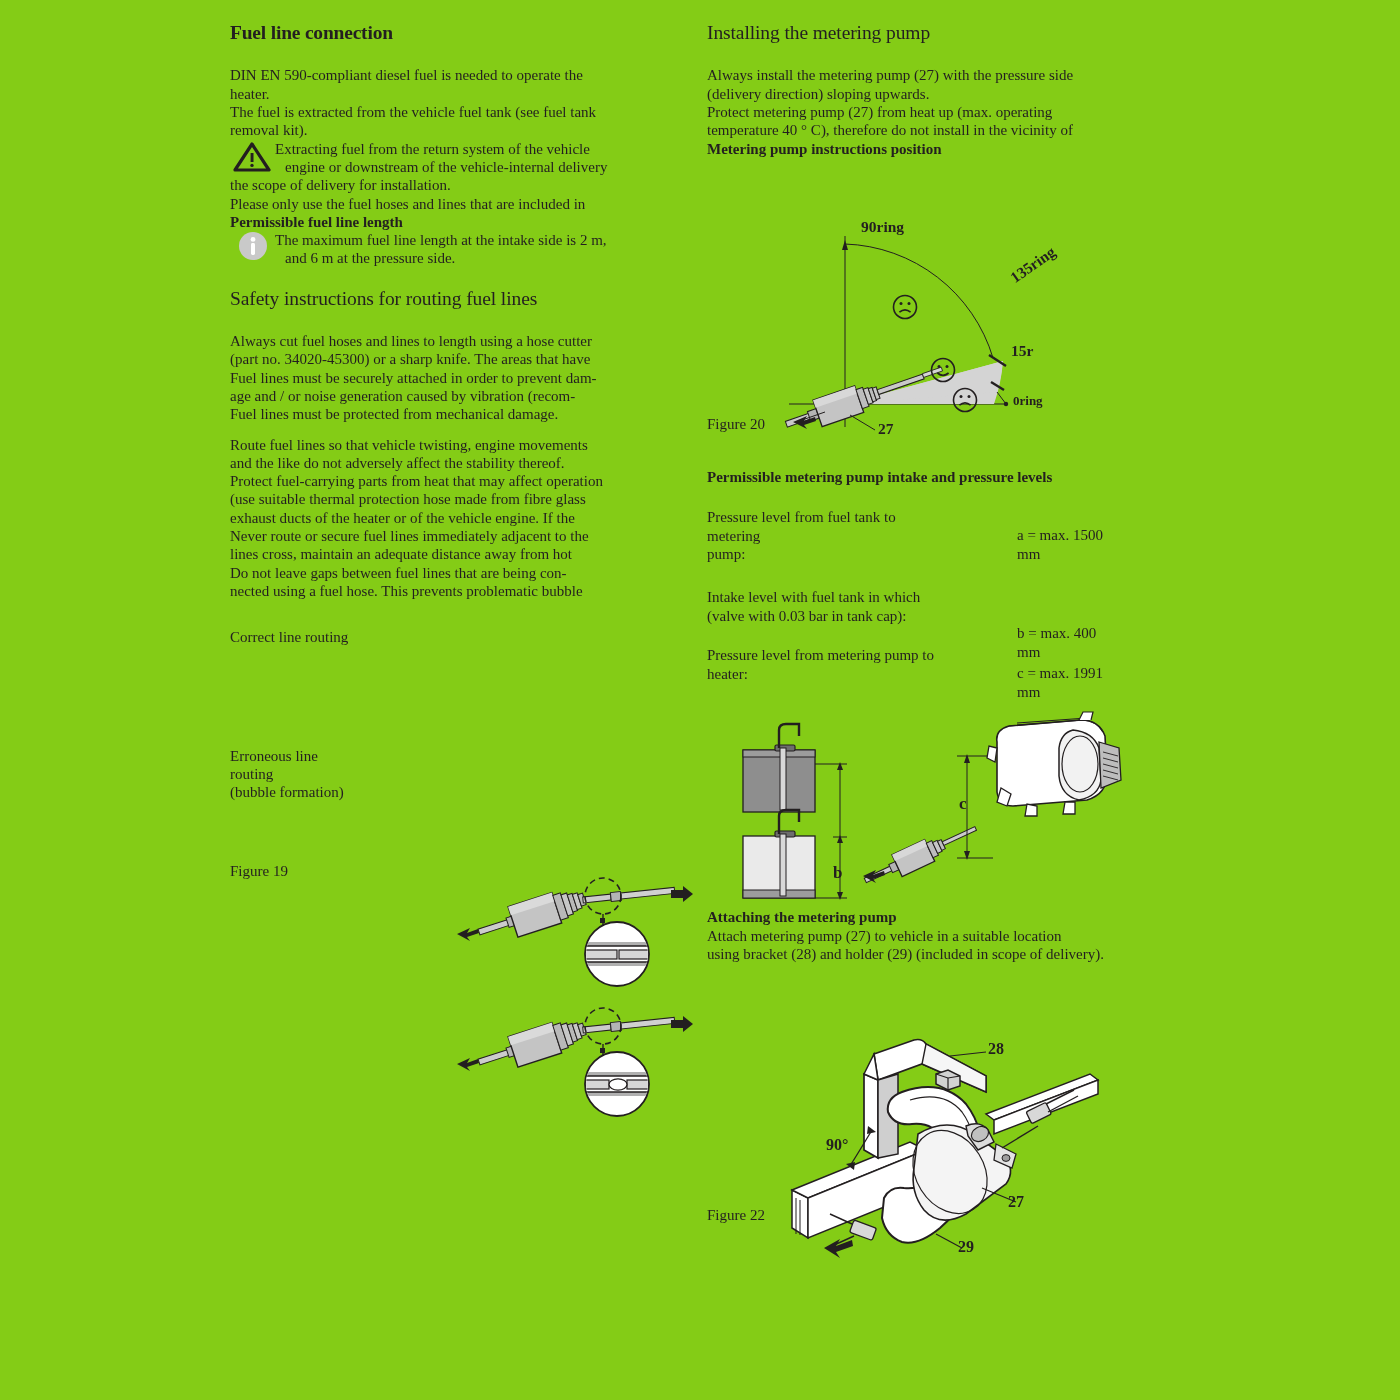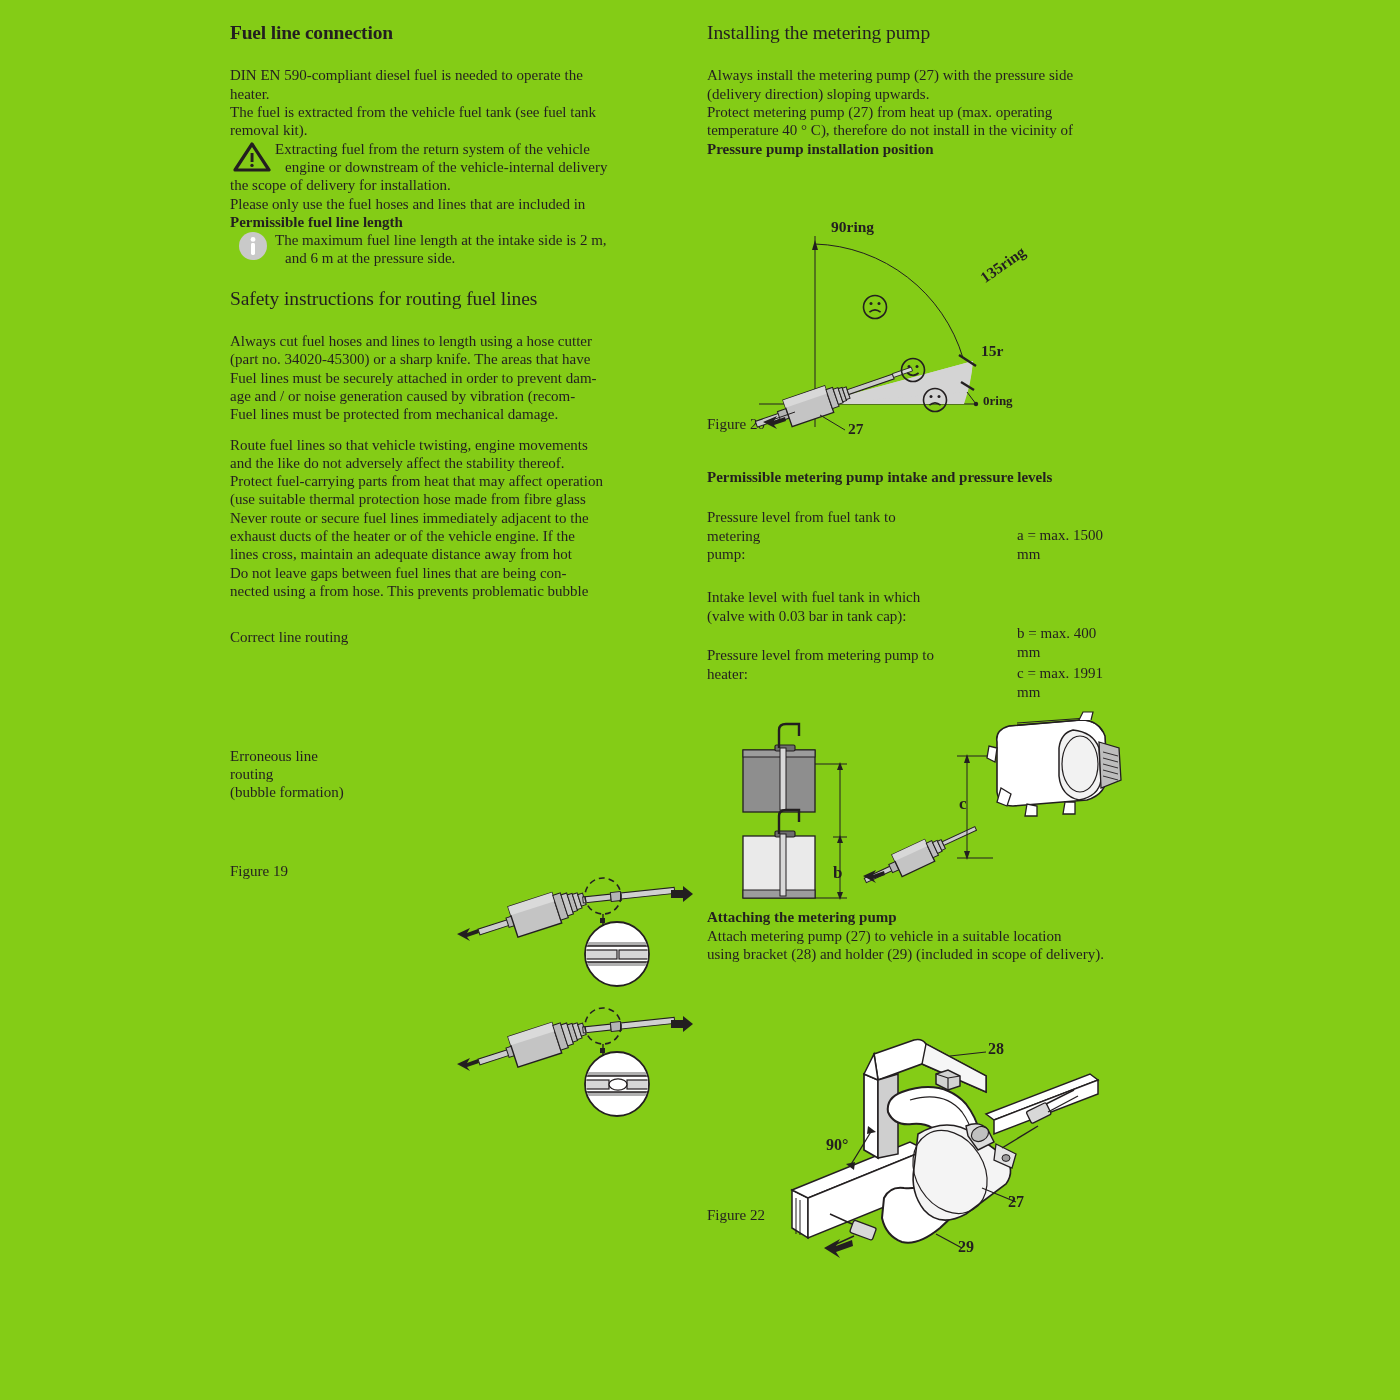--- a/index.html
+++ b/index.html
@@ -100,21 +100,21 @@
     position: absolute;
     left: 0;
     width: 300px;
   }
   .lv-val {
     position: absolute;
     left: 310px;
     width: 190px;
   }
 
-  .fig20-wrap { position: absolute; left: 745px; top: 222px; width: 340px; height: 220px; }
+  .fig20-wrap { position: absolute; left: 775px; top: 222px; width: 340px; height: 220px; }
   .fig21-wrap { position: absolute; left: 735px; top: 718px; width: 390px; height: 205px; }
   .fig22-wrap { position: absolute; left: 790px; top: 1038px; width: 310px; height: 240px; }
   .fig19a-wrap { position: absolute; left: 455px; top: 876px; width: 245px; height: 115px; }
   .fig19b-wrap { position: absolute; left: 455px; top: 1006px; width: 245px; height: 115px; }
 
   svg { display: block; overflow: visible; }
 </style>
 </head>
 <body>
 
@@ -166,25 +166,25 @@
     <p class="body">Fuel lines must be securely attached in order to prevent dam-</p>
     <p class="body">age and / or noise generation caused by vibration (recom-</p>
     <p class="body">Fuel lines must be protected from mechanical damage.</p>
 
     <div class="spacer-sm"></div>
 
     <p class="body">Route fuel lines so that vehicle twisting, engine movements</p>
     <p class="body">and the like do not adversely affect the stability thereof.</p>
     <p class="body">Protect fuel-carrying parts from heat that may affect operation</p>
     <p class="body">(use suitable thermal protection hose made from fibre glass</p>
+    <p class="body">exhaust ducts of the heater or of the vehicle engine. If the</p>
     <p class="body">Never route or secure fuel lines immediately adjacent to the</p>
-    <p class="body">exhaust ducts of the heater or of the vehicle engine. If the</p>
     <p class="body">lines cross, maintain an adequate distance away from hot</p>
     <p class="body">Do not leave gaps between fuel lines that are being con-</p>
-    <p class="body">nected using a from hose. This prevents problematic bubble</p>
+    <p class="body">nected using a fuel hose. This prevents problematic bubble</p>
 
     <div style="height:28px"></div>
     <p class="body">Correct line routing</p>
 
     <div style="height:100px"></div>
     <p class="body">Erroneous line</p>
     <p class="body">routing</p>
     <p class="body">(bubble formation)</p>
 
     <div style="height:46px"></div>
@@ -193,21 +193,21 @@
 
   <div class="col-right">
 
     <h1 class="h-light">Installing the metering pump</h1>
 
     <p class="body">Always install the metering pump (27) with the pressure side</p>
     <p class="body">(delivery direction) sloping upwards.</p>
     <p class="body">Protect metering pump (27) from heat up (max. operating</p>
     <p class="body">temperature 40 ° C), therefore do not install in the vicinity of</p>
 
-    <h2 class="h-sub">Pressure pump installation position</h2>
+    <h2 class="h-sub">Metering pump instructions position</h2>
 
     <div style="height:242px"></div>
     <p class="caption">Figure 20</p>
 
     <div class="spacer-md"></div>
     <h2 class="h-sub">Permissible metering pump intake and pressure levels</h2>
 
     <div style="height:22px"></div>
 
     <div class="lv-row" style="height:58px">

